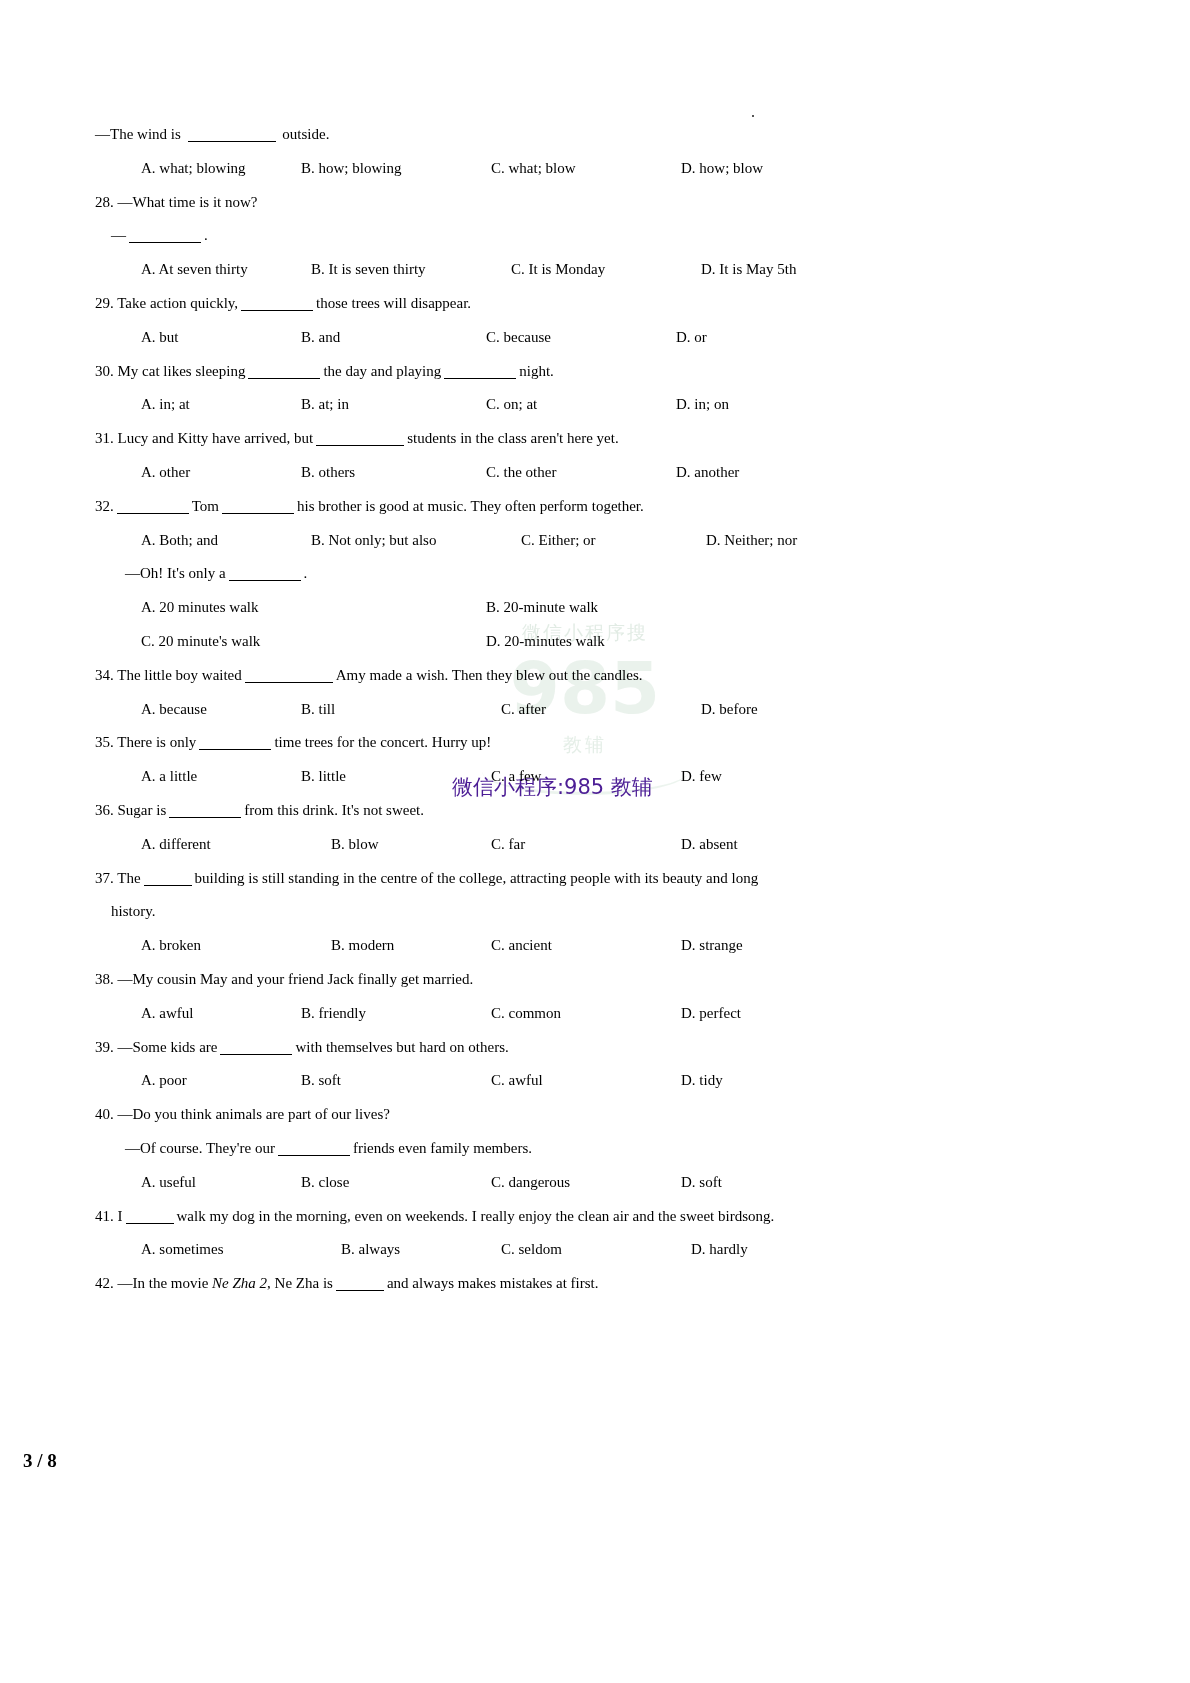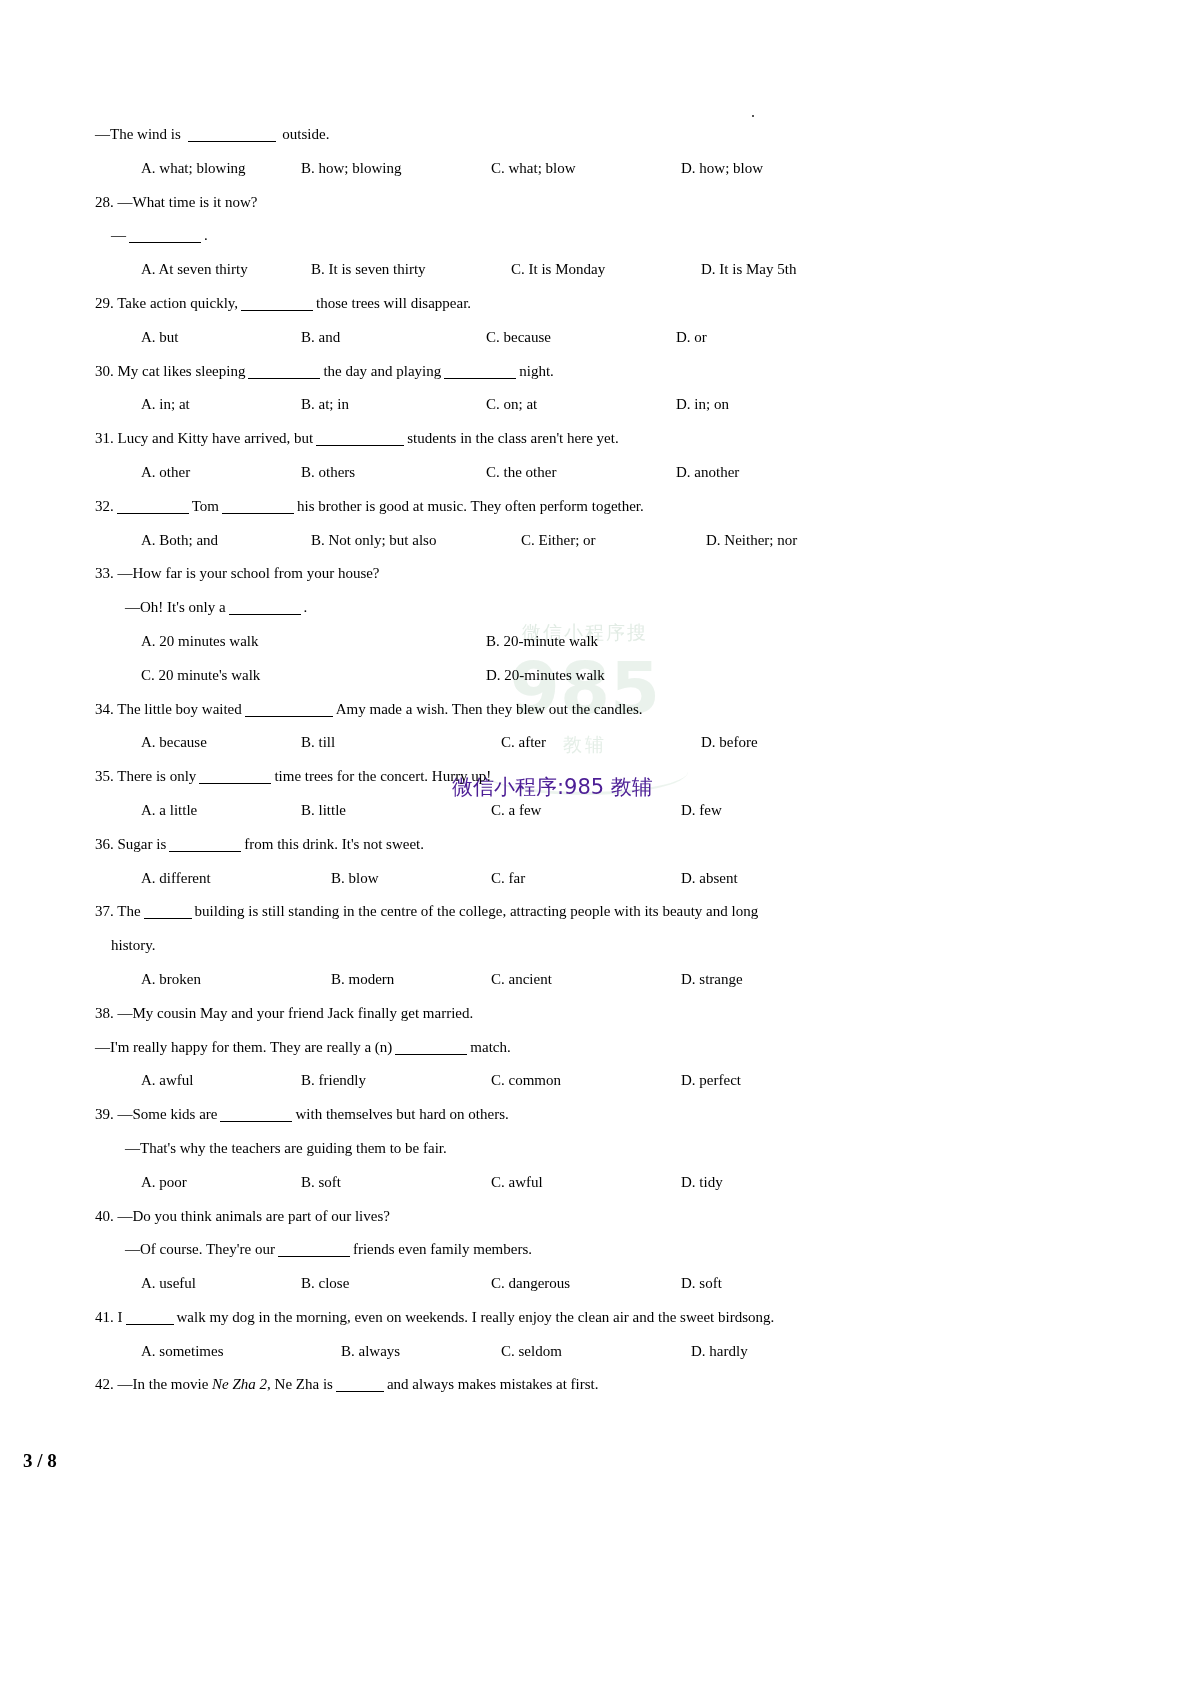--- a/index.html
+++ b/index.html
@@ -207,23 +207,20 @@
       <span class="opt ow-160">A. other</span><span class="opt ow-185">B. others</span><span class="opt ow-190">C. the other</span><span class="opt">D. another</span>
     </div>
 
     <div class="line indent-0">
       <span>32.</span><span class="blank b-med"></span><span>Tom</span><span class="blank b-med"></span><span>his brother is good at music. They often perform together.</span>
     </div>
     <div class="line indent-2">
       <span class="opt ow-170">A. Both; and</span><span class="opt ow-210">B. Not only; but also</span><span class="opt ow-185">C. Either; or</span><span class="opt">D. Neither; nor</span>
     </div>
 
-    <div class="line indent-0">
-      <span>33. —How far is your school from your house?</span>
-    </div>
     <div class="line indent-3">
       <span>—Oh! It's only a</span><span class="blank b-med"></span><span>.</span>
     </div>
     <div class="line indent-2">
       <span class="opt ow-345">A. 20 minutes walk</span><span class="opt">B. 20-minute walk</span>
     </div>
     <div class="line indent-2">
       <span class="opt ow-345">C. 20 minute's walk</span><span class="opt">D. 20-minutes walk</span>
     </div>
 
@@ -254,32 +251,26 @@
     <div class="line indent-1">
       <span>history.</span>
     </div>
     <div class="line indent-2">
       <span class="opt ow-190">A. broken</span><span class="opt ow-160">B. modern</span><span class="opt ow-190">C. ancient</span><span class="opt">D. strange</span>
     </div>
 
     <div class="line indent-0">
       <span>38. —My cousin May and your friend Jack finally get married.</span>
     </div>
-    <div class="line indent-0">
-      <span>—I'm really happy for them. They are really a (n)</span><span class="blank b-med"></span><span>match.</span>
-    </div>
     <div class="line indent-2">
       <span class="opt ow-160">A. awful</span><span class="opt ow-190">B. friendly</span><span class="opt ow-190">C. common</span><span class="opt">D. perfect</span>
     </div>
 
     <div class="line indent-0">
       <span>39. —Some kids are</span><span class="blank b-med"></span><span>with themselves but hard on others.</span>
-    </div>
-    <div class="line indent-3">
-      <span>—That's why the teachers are guiding them to be fair.</span>
     </div>
     <div class="line indent-2">
       <span class="opt ow-160">A. poor</span><span class="opt ow-190">B. soft</span><span class="opt ow-190">C. awful</span><span class="opt">D. tidy</span>
     </div>
 
     <div class="line indent-0">
       <span>40. —Do you think animals are part of our lives?</span>
     </div>
     <div class="line indent-3">
       <span>—Of course. They're our</span><span class="blank b-med"></span><span>friends even family members.</span>

